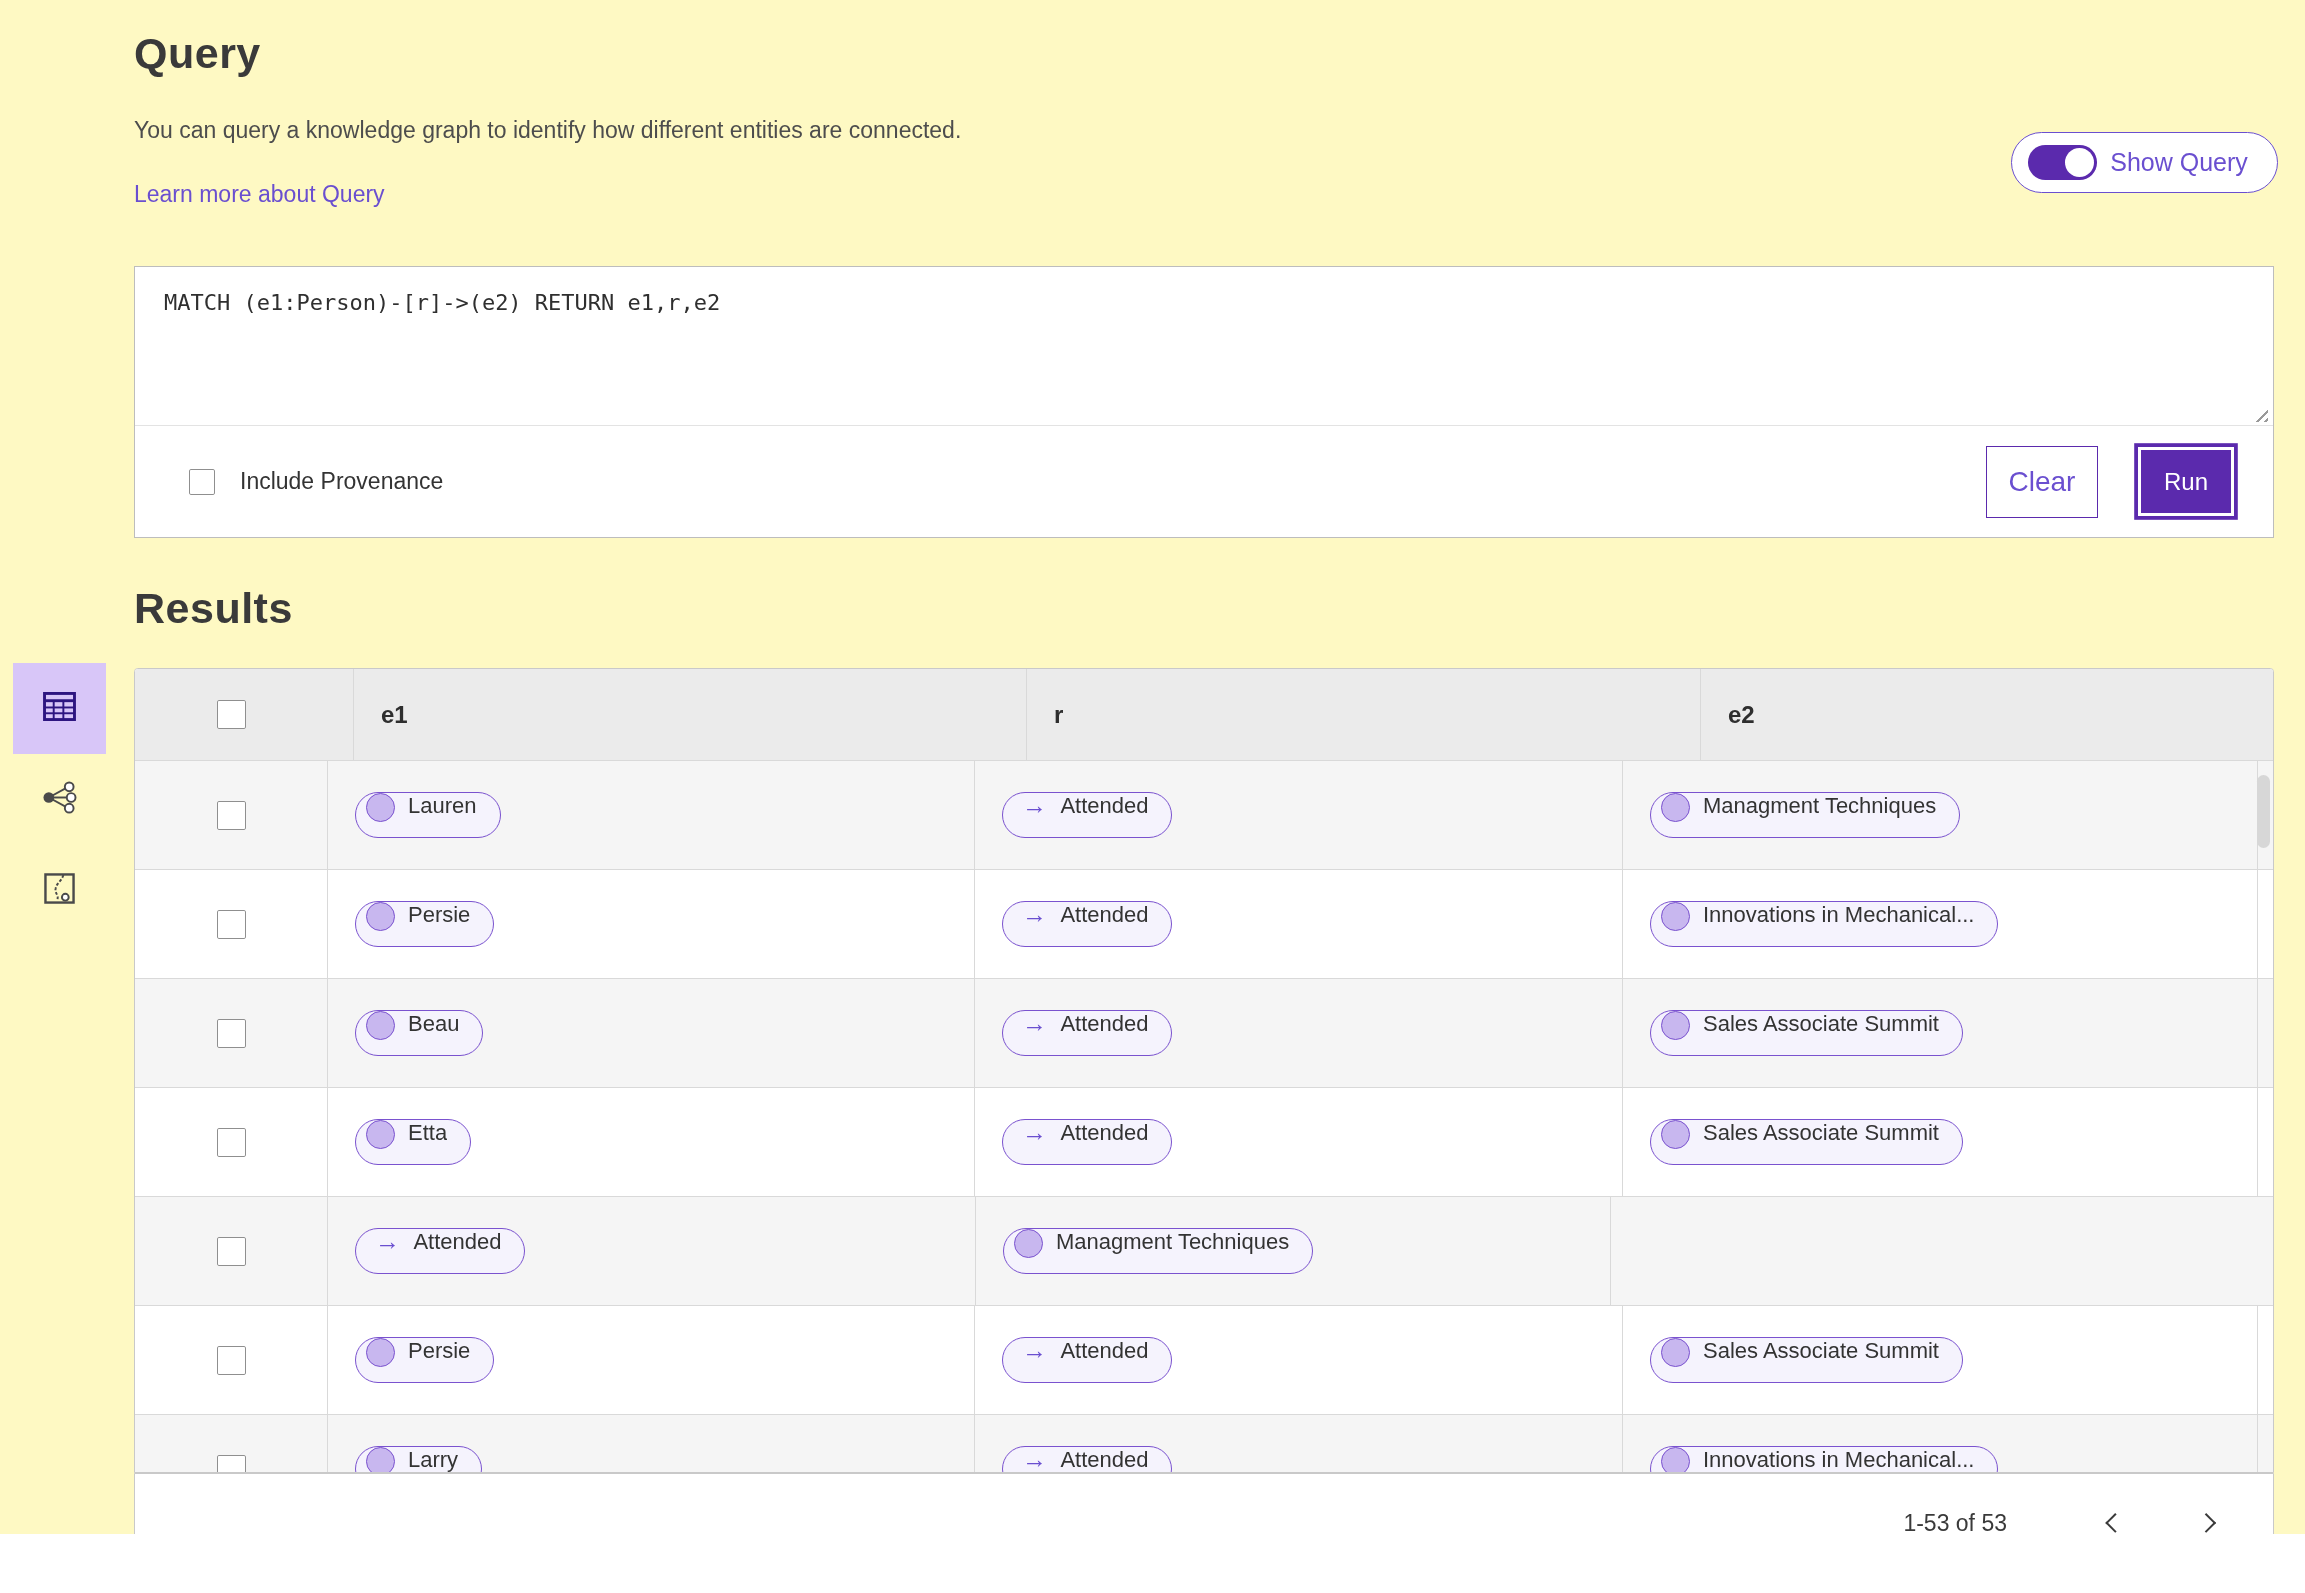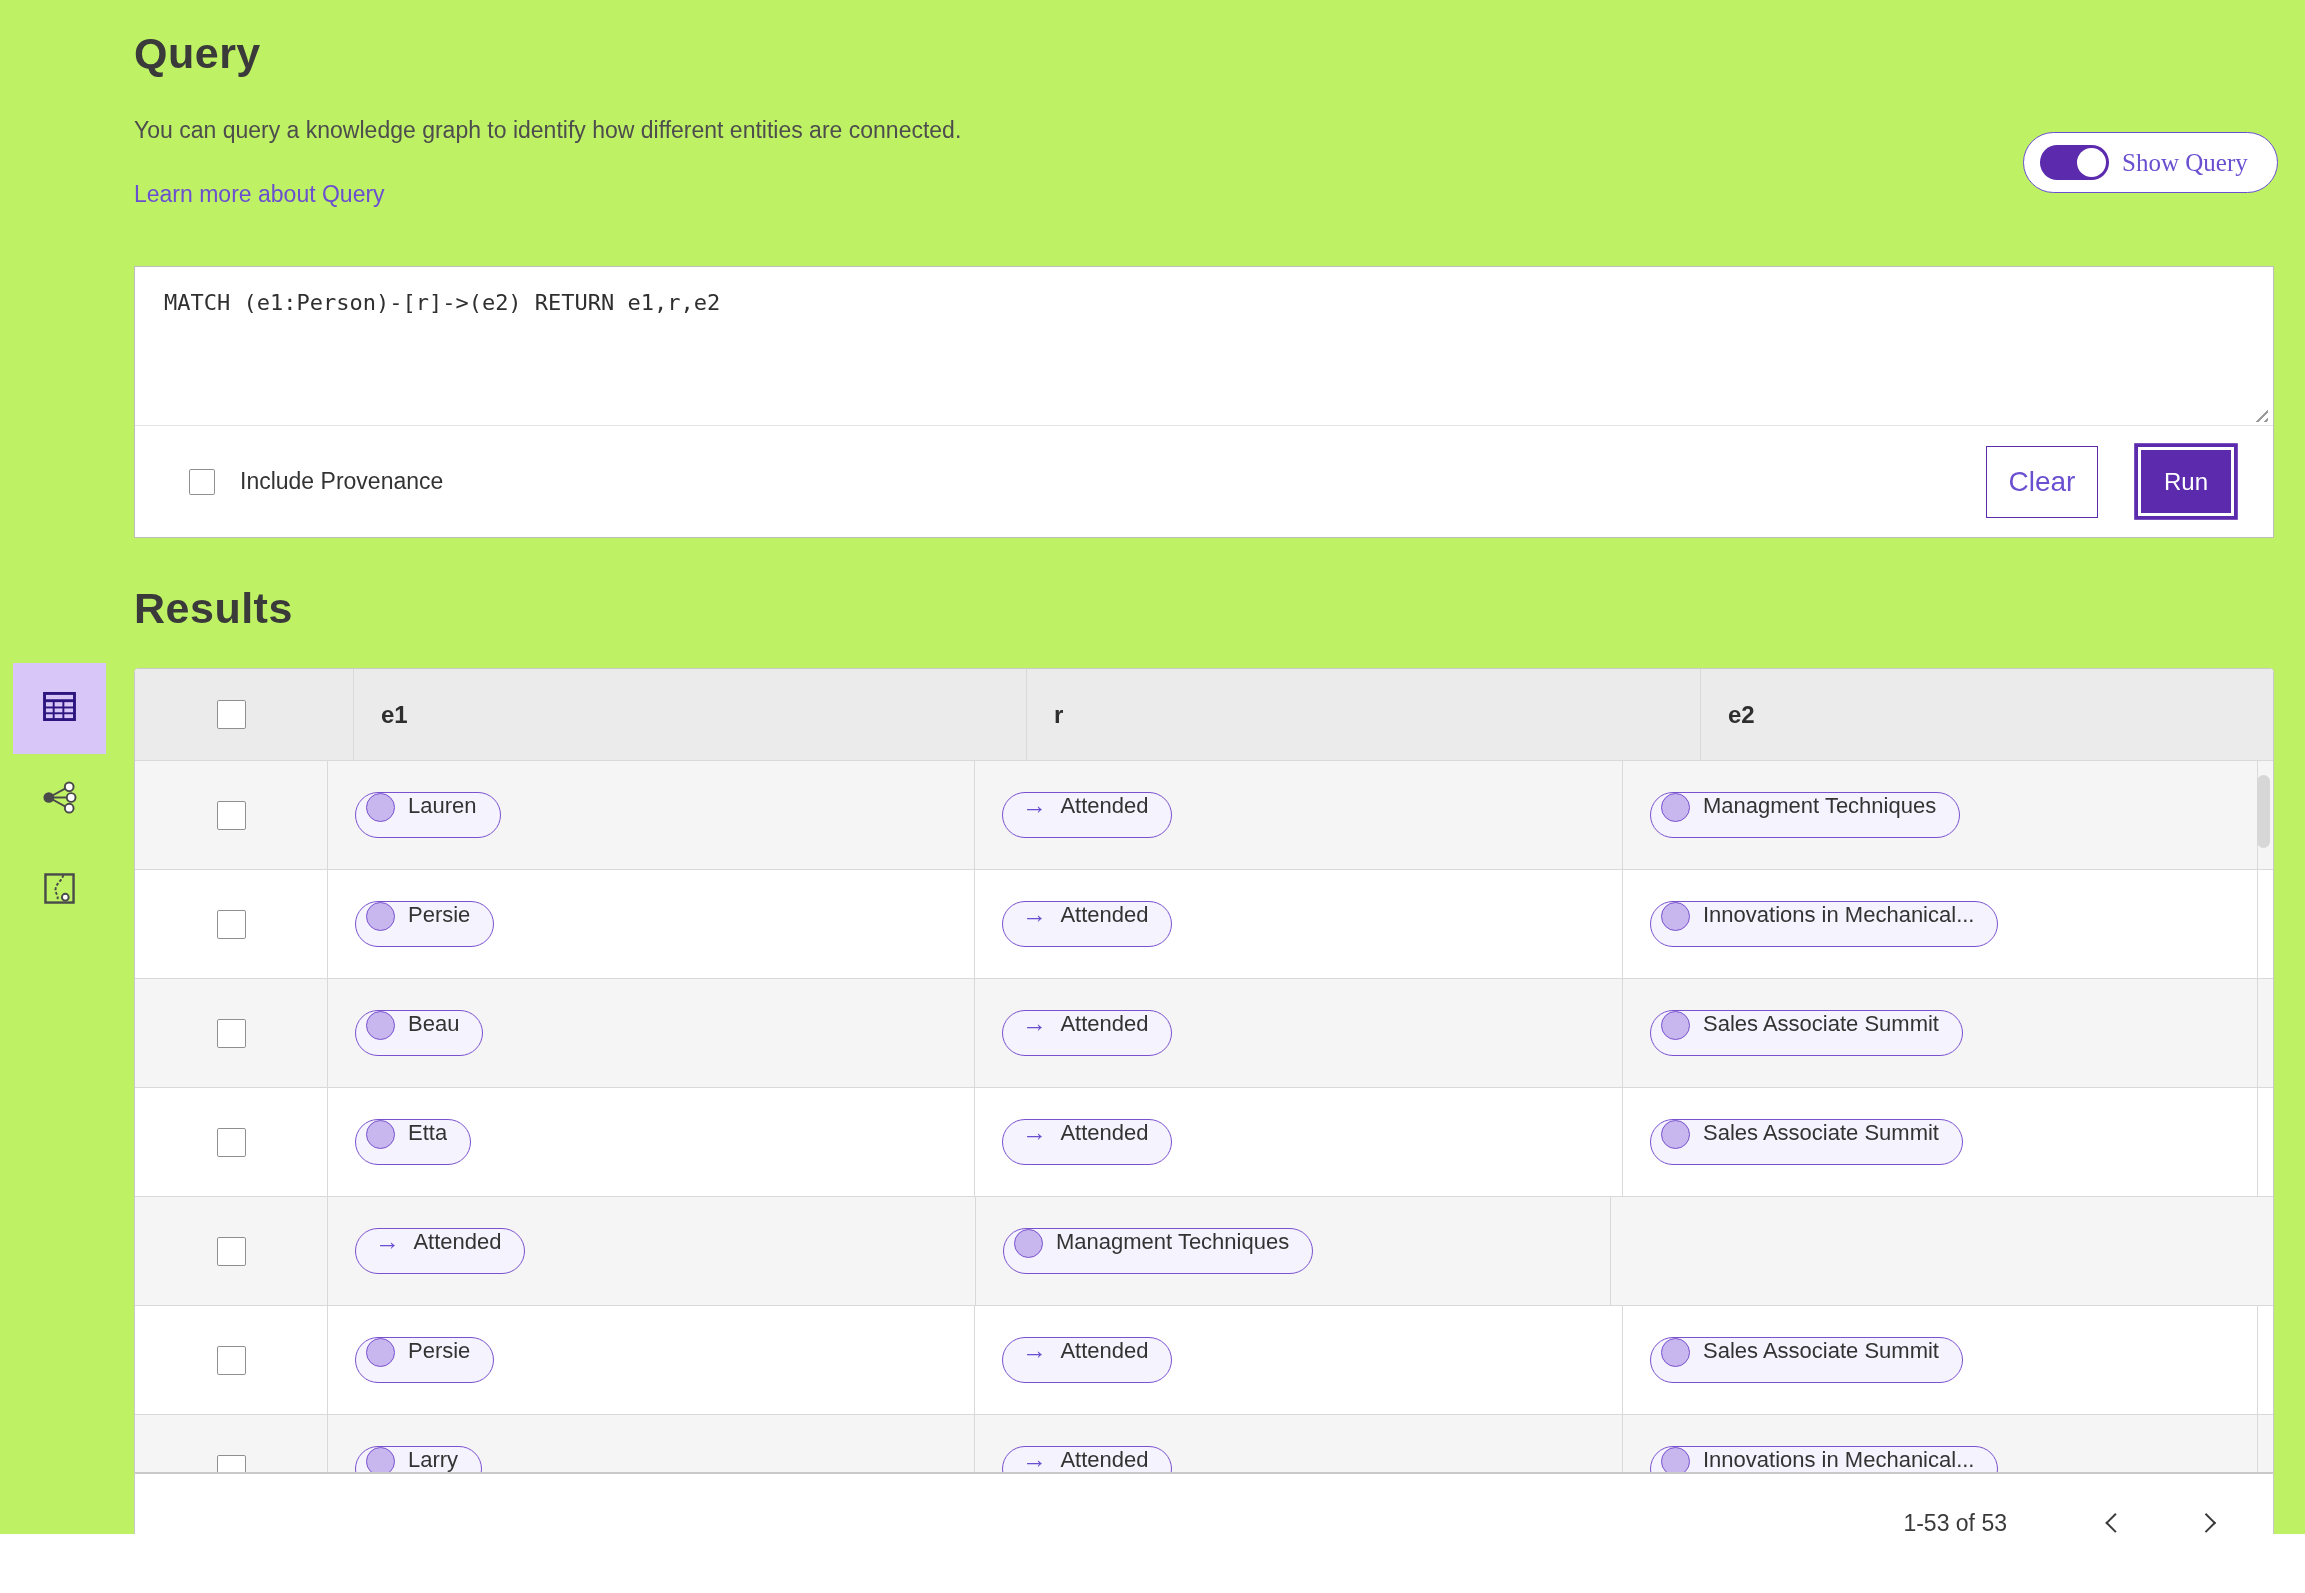--- a/index.html
+++ b/index.html
@@ -10,41 +10,41 @@
     --circle-fill:#c8b7ef;
     --header-bg:#ebebeb;
     --zebra:#f5f5f5;
     --border:#c9c9c9;
     --divider:#d9d9d9;
     --text:#3f3f3f;
   }
   *{box-sizing:border-box;margin:0;padding:0;}
   html,body{background:#fff;}
   body{font-family:"Liberation Sans",sans-serif;color:var(--text);}
-  .page{position:relative;width:2306px;height:1534px;background:#bef264;overflow:hidden;}
+  .page{position:relative;width:2306px;height:1534px;background:#fef9c3;overflow:hidden;}
 
   
   .rail{position:absolute;left:0;top:663px;width:125px;}
   .rail-item{width:93px;height:91px;margin-left:12.5px;display:flex;align-items:center;justify-content:center;cursor:pointer;}
   .rail-item.selected{background:#d8c6f8;}
 
   
   .main{position:absolute;left:134px;top:0;width:2140px;}
 
   .h1{font-size:43px;font-weight:700;color:#3a3a3a;letter-spacing:0.5px;}
   #query-title{position:absolute;top:29px;left:0;}
   #query-desc{position:absolute;top:117px;left:0;font-size:23px;color:#4d4d4d;}
   #learn-more{position:absolute;top:181px;left:0;font-size:23px;color:var(--link);text-decoration:none;cursor:pointer;}
 
   
   .toggle-pill{position:absolute;top:132px;right:-3.8px;height:61px;display:inline-flex;align-items:center;
     border:1.9px solid var(--link);border-radius:33px;padding:0 29px 0 15.4px;gap:13.4px;background:#fff;cursor:pointer;}
   .switch{width:69px;height:35px;border-radius:17.3px;background:var(--accent);position:relative;}
   .switch .knob{position:absolute;right:2.9px;top:2.9px;width:29px;height:29px;border-radius:50%;background:#fff;}
-  .toggle-label{font-size:25px;color:var(--link);font-family:Liberation Serif, serif;}
+  .toggle-label{font-size:25px;color:var(--link);}
 
   
   .query-box{position:absolute;top:266px;left:0;width:2140px;height:272px;border:1px solid #bdbdbd;background:#fff;}
   .query-input{display:block;width:100%;height:159px;border:none;border-bottom:1px solid #e3e3e3;resize:none;outline:none;
     font-family:"DejaVu Sans Mono",monospace;font-size:22px;color:#2f2f2f;padding:23px 29px;background:#fff;}
   .resize-handle{position:absolute;right:4.8px;top:138px;width:17.3px;height:17.3px;
     background:repeating-linear-gradient(135deg,transparent 0 3.8px,#9a9a9a 3.8px 5.8px);
     clip-path:polygon(100% 0,100% 100%,0 100%);cursor:nwse-resize;}
   .query-footer{display:flex;align-items:center;height:111px;padding:0 25px 0 54px;}
   .checkbox{width:26px;height:26px;border:1.9px solid #8f8f8f;border-radius:1.9px;background:#fff;cursor:pointer;flex:none;}

